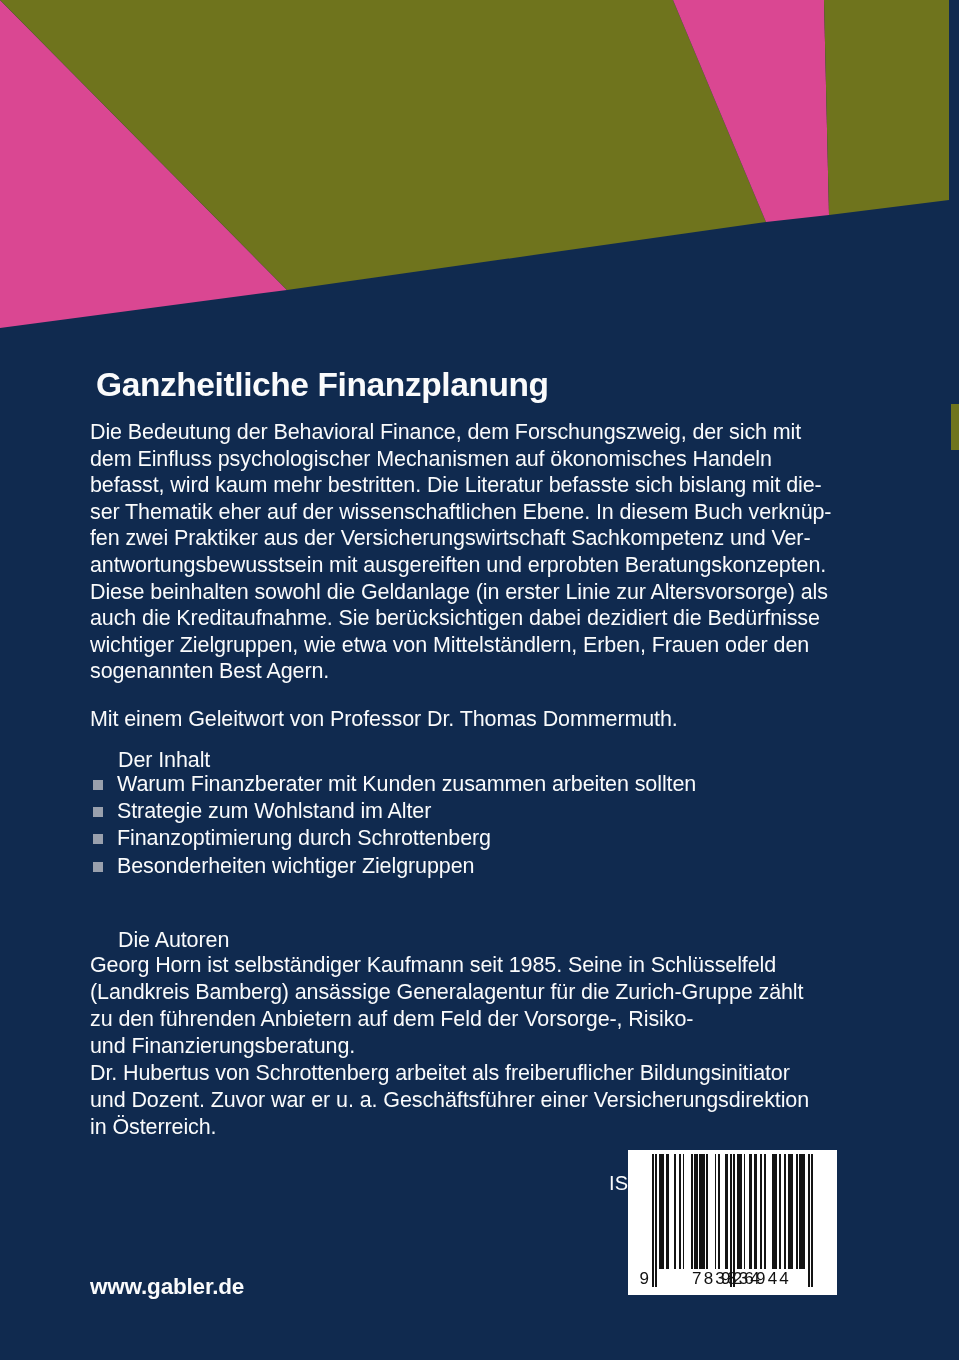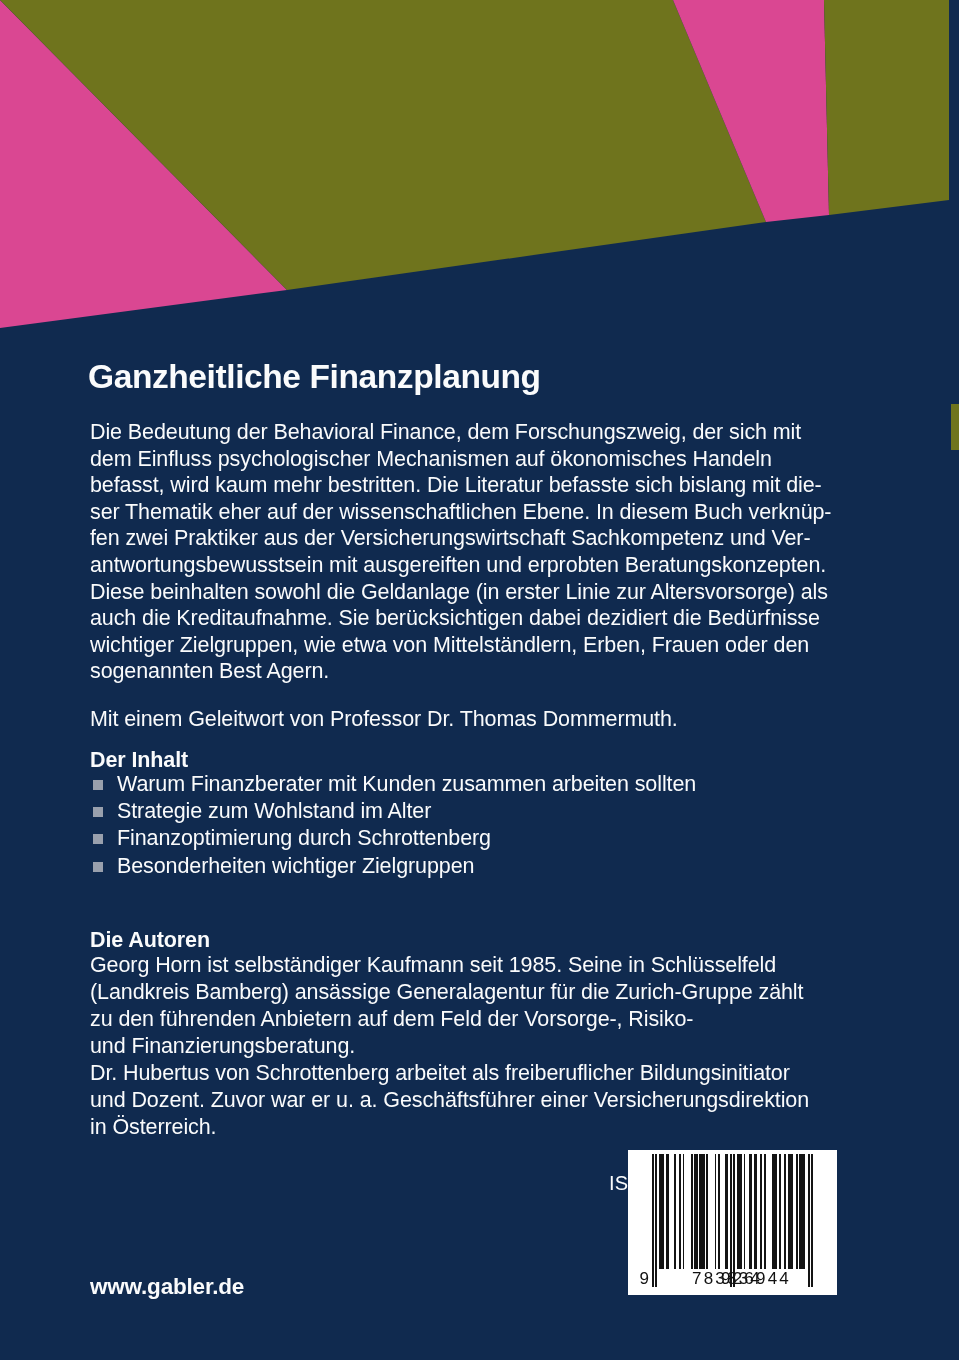--- a/index.html
+++ b/index.html
@@ -7,24 +7,24 @@
     --bullet:#99a0ad; --text:#fafbfc;
   }
   html,body{margin:0;padding:0;background:#000;}
   .canvas{position:relative;width:959px;height:1360px;background:var(--navy);
     overflow:hidden;font-family:"Liberation Sans",sans-serif;color:var(--text);}
   .abs{position:absolute;}
   .art{position:absolute;left:0;top:0;display:block;}
   .shape-pink{fill:var(--pink);}
   .shape-olive{fill:var(--olive);}
   .olive-tab{left:951px;top:404px;width:8px;height:46px;background:var(--olive);}
-  .title{left:88px;top:358px;font-size:33.5px;font-weight:700;letter-spacing:-0.4px;margin:0;white-space:nowrap;}
+  .title{left:88px;top:358px;font-size:33.5px;font-weight:700;letter-spacing:-0.4px;margin:8px;white-space:nowrap;}
   .body-text{font-size:21.5px;line-height:26.6px;letter-spacing:-0.1px;}
   .line{white-space:nowrap;}
-  .heading{font-weight:700;}
+  .heading{font-weight:400;margin-left:28px;}
   .intro{left:90px;top:419px;}
   .foreword{left:90px;top:706px;white-space:nowrap;}
   .contents-heading{left:90px;top:747px;}
   .contents-list{left:93px;top:771px;}
   .bullet-row{display:flex;align-items:flex-start;line-height:27.2px;}
   .bullet-row .body-text{line-height:27.2px;white-space:nowrap;}
   .bullet-square{width:10px;height:10px;background:var(--bullet);margin:9px 14px 0 0;flex:none;}
   .authors-heading{left:90px;top:927px;}
   .authors{left:90px;top:952px;line-height:27px;}
   .authors .line{line-height:27px;}

